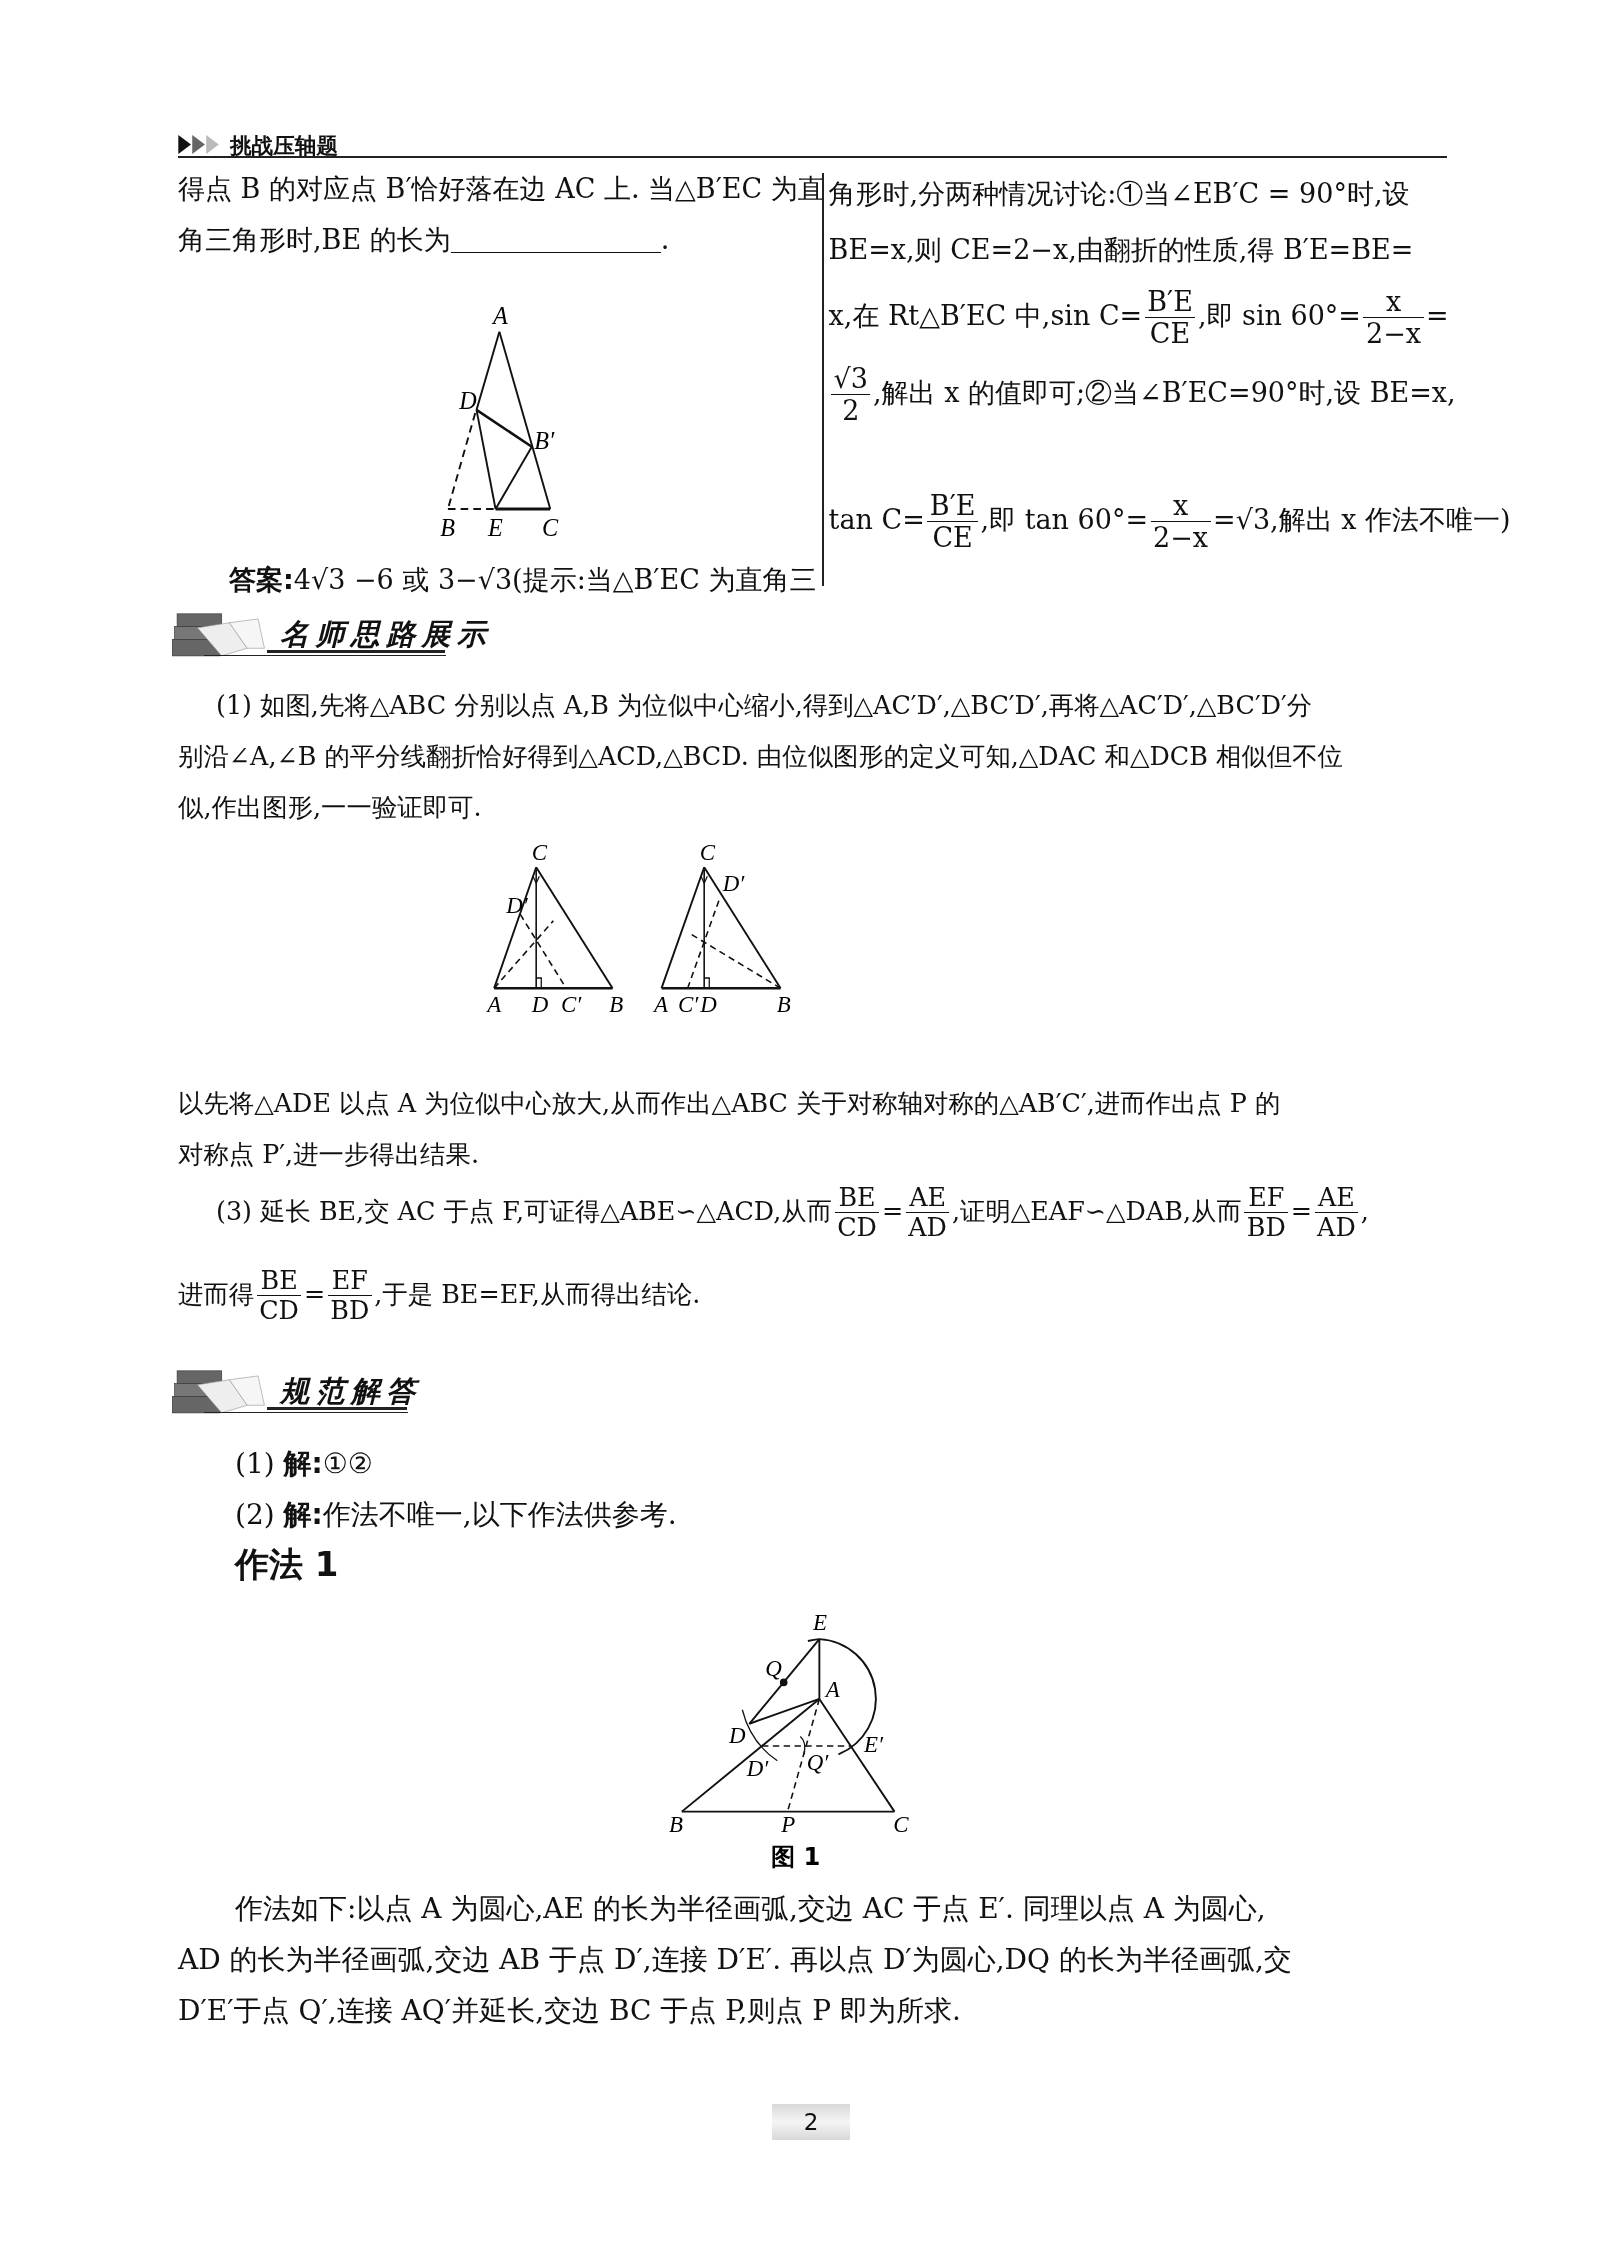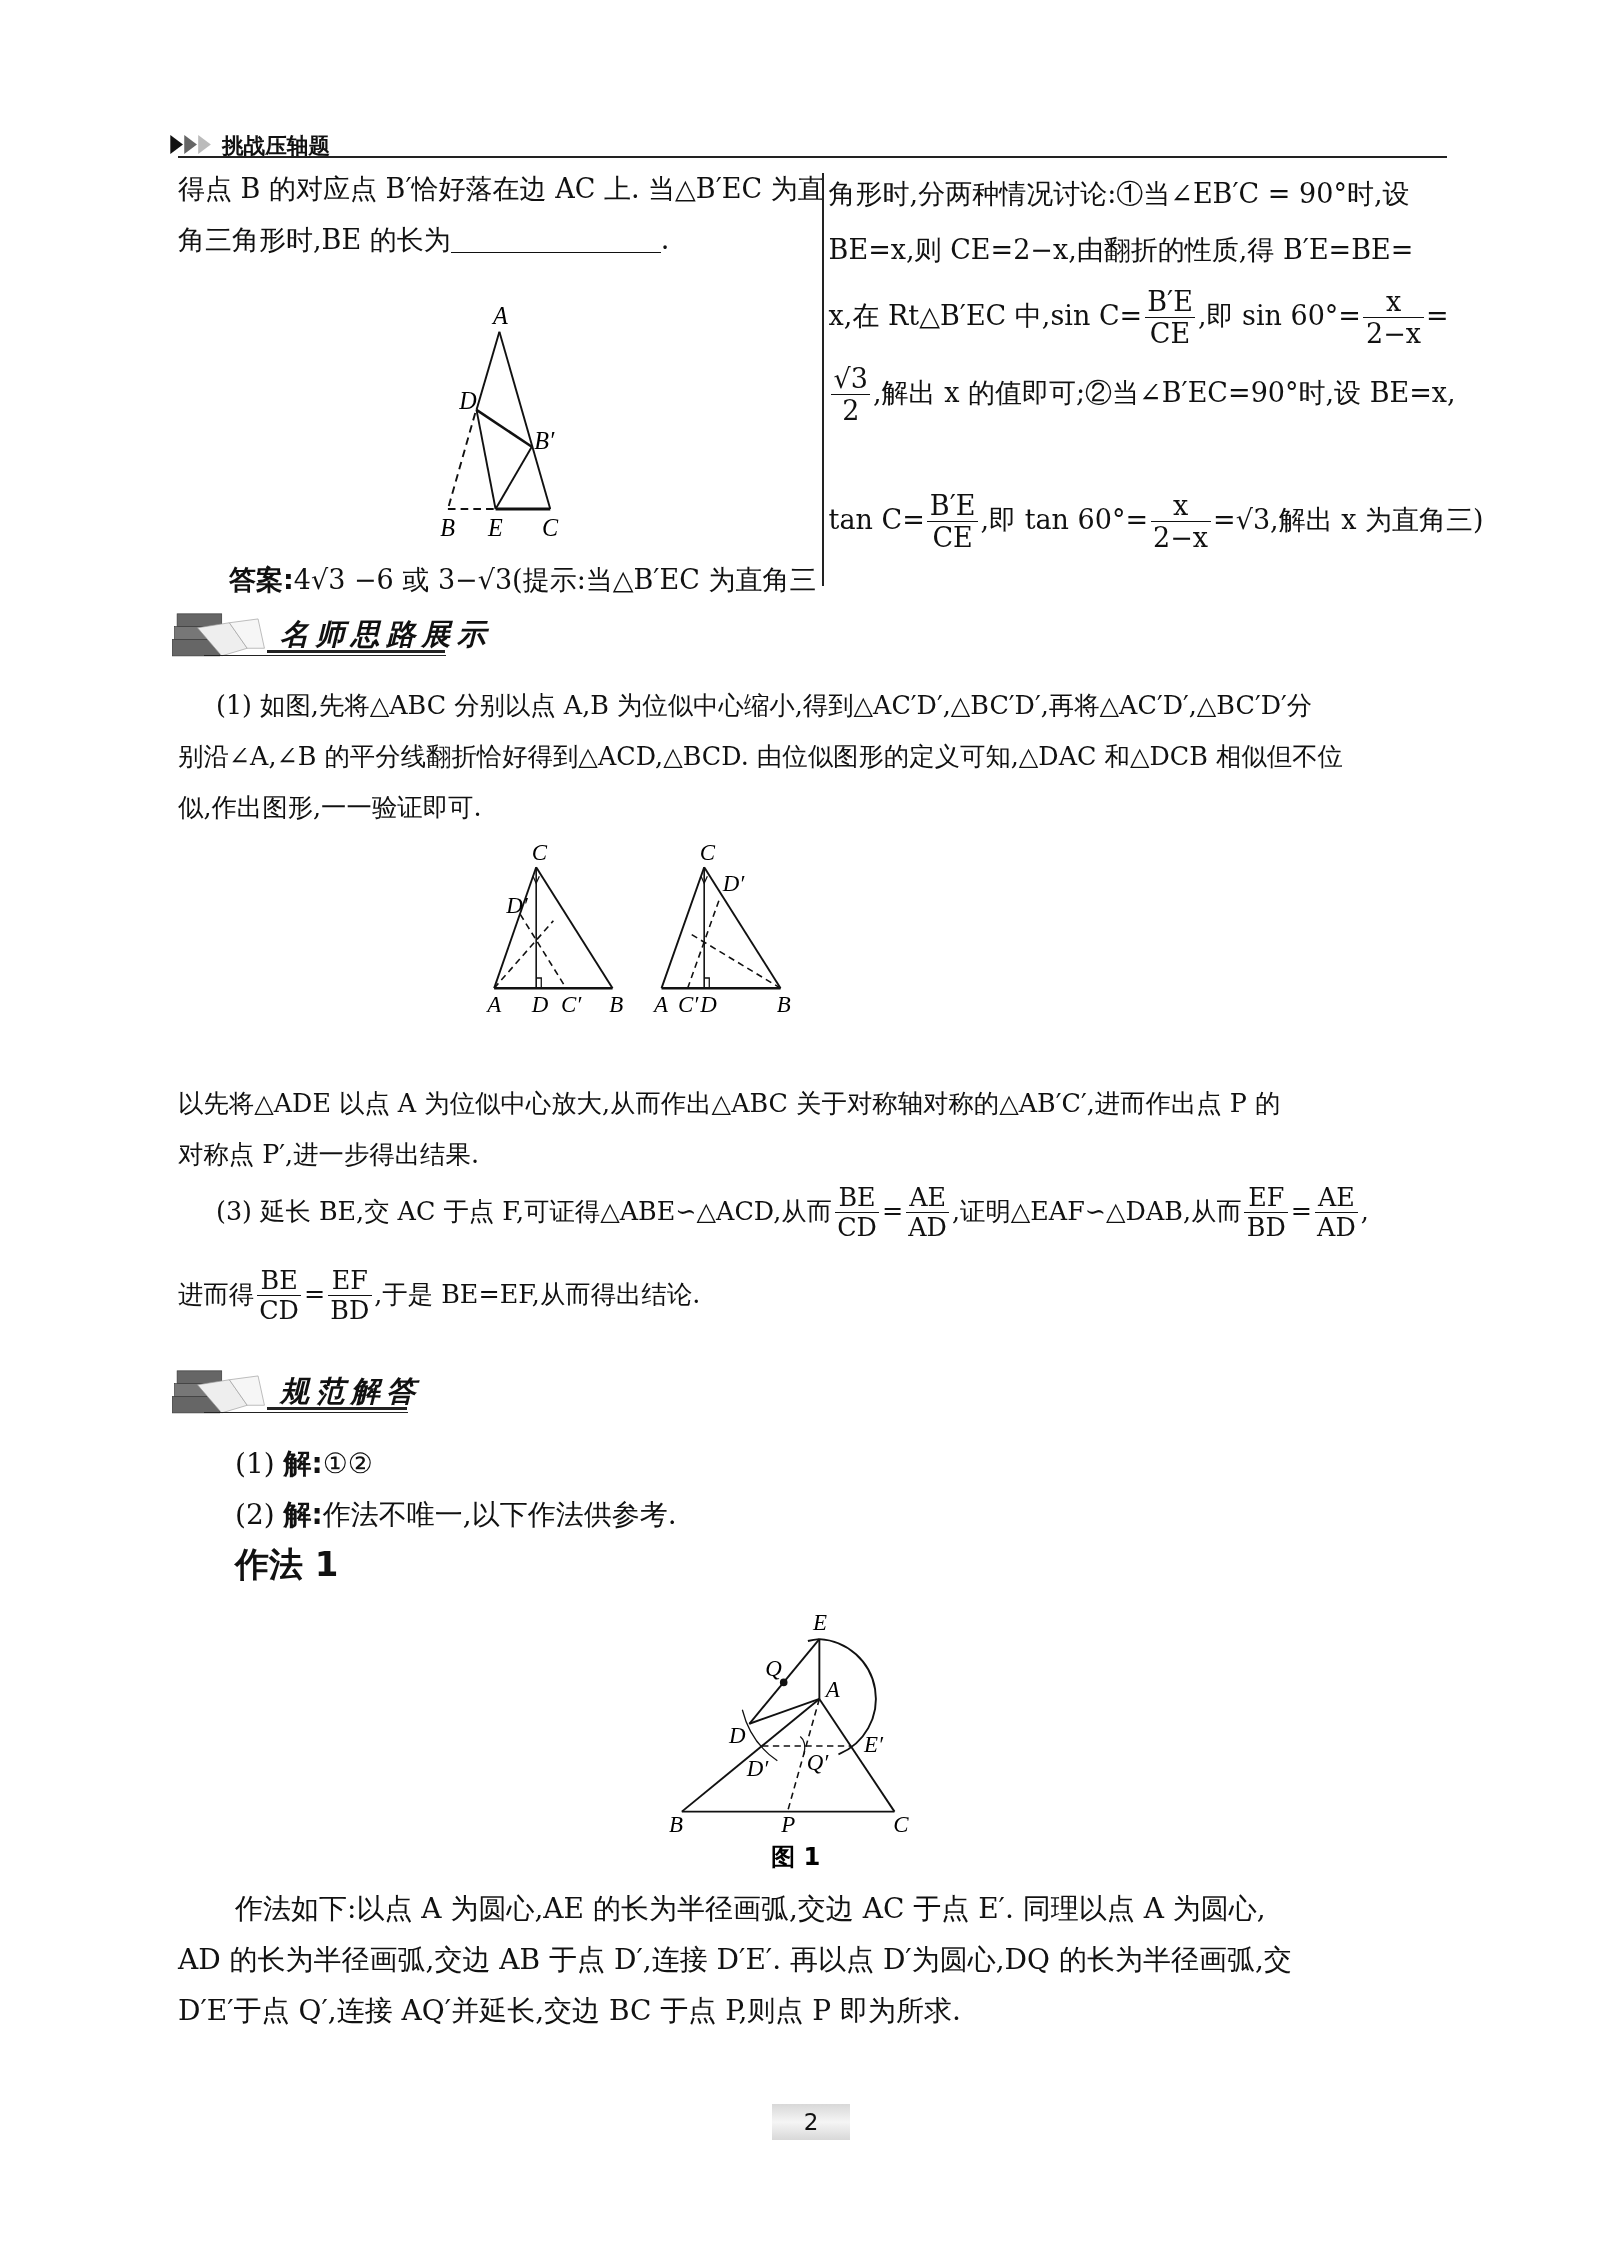--- a/index.html
+++ b/index.html
@@ -15,21 +15,21 @@
   .frac .num, .frac .den { display: block; line-height: 1.15; padding: 0 2.5px; }
   .frac .num { border-bottom: 1.9px solid #111; }
   .sec-title { font-family: "DejaVu Serif", serif; font-weight: bold; font-style: italic; font-size: 29px; letter-spacing: 6.4px; }
   .bold { font-weight: bold; font-family: "DejaVu Sans", sans-serif; }
   svg text { font-family: "Liberation Serif", serif; font-style: italic; }
   .pagebox { background: linear-gradient(#d8d8d8, #f5f5f5 50%, #d8d8d8); }
 </style>
 </head>
 <body>
 
-<div class="abs" style="left:170px; top:127px; width:1266px; height:30.5px;">
+<div class="abs" style="left:178px; top:127px; width:1266px; height:30.5px;">
   <svg class="abs" width="45" height="19" style="left:0; top:7.6px;" viewBox="0 0 70 30">
     <polygon points="0,0 20,15 0,30" fill="#111"></polygon>
     <polygon points="22,0 42,15 22,30" fill="#666"></polygon>
     <polygon points="44,0 64,15 44,30" fill="#bbb"></polygon>
   </svg>
   <span class="abs header-title" style="left:52px; top:3.8px;">挑战压轴题</span>
 </div>
 <div class="abs rule" style="left:178px; top:156px; width:1269px;"></div>
 
 <div class="abs" style="left:178px; top:175px; width:623px; height:420px;">
@@ -63,21 +63,21 @@
 <div class="abs" style="left:821px; top:172px; width:630px; height:420px;">
   <div class="line txt" style="left:7.6px; top:7.6px;">角形时,分两种情况讨论:①当∠EB′C = 90°时,设</div>
   <div class="line txt" style="left:7.6px; top:64px;">BE=x,则 CE=2−x,由翻折的性质,得 B′E=BE=</div>
   <div class="line txt" style="left:7.6px; top:114px;">
     <span>x,在 Rt△B′EC 中,sin C=</span><span class="frac"><span class="num">B′E</span><span class="den">CE</span></span><span>,即 sin 60°=</span><span class="frac"><span class="num">x</span><span class="den">2−x</span></span><span>=</span>
   </div>
   <div class="line txt" style="left:7.6px; top:191px;">
     <span class="frac"><span class="num">√3</span><span class="den">2</span></span><span>,解出 x 的值即可;②当∠B′EC=90°时,设 BE=x,</span>
   </div>
   <div class="line txt" style="left:7.6px; top:318px;">
-    <span>tan C=</span><span class="frac"><span class="num">B′E</span><span class="den">CE</span></span><span>,即 tan 60°=</span><span class="frac"><span class="num">x</span><span class="den">2−x</span></span><span>=√3,解出 x 为直角三)</span>
+    <span>tan C=</span><span class="frac"><span class="num">B′E</span><span class="den">CE</span></span><span>,即 tan 60°=</span><span class="frac"><span class="num">x</span><span class="den">2−x</span></span><span>=√3,解出 x 作法不唯一)</span>
   </div>
 </div>
 
 <div class="abs" style="left:172px; top:604px; width:382px; height:64px;">
   <svg class="abs" width="102" height="51" style="left:0; top:6.4px;" viewBox="0 0 160 80">
     <rect x="8" y="6" width="70" height="20" fill="#666" stroke="#333"></rect>
     <rect x="4" y="26" width="70" height="20" fill="#777" stroke="#333"></rect>
     <rect x="0" y="46" width="75" height="26" fill="#666" stroke="#333"></rect>
     <polygon points="40,28 90,20 118,60 78,72" fill="#eee" stroke="#999"></polygon>
     <polygon points="90,20 135,14 145,60 118,60" fill="#f6f6f6" stroke="#999"></polygon>

